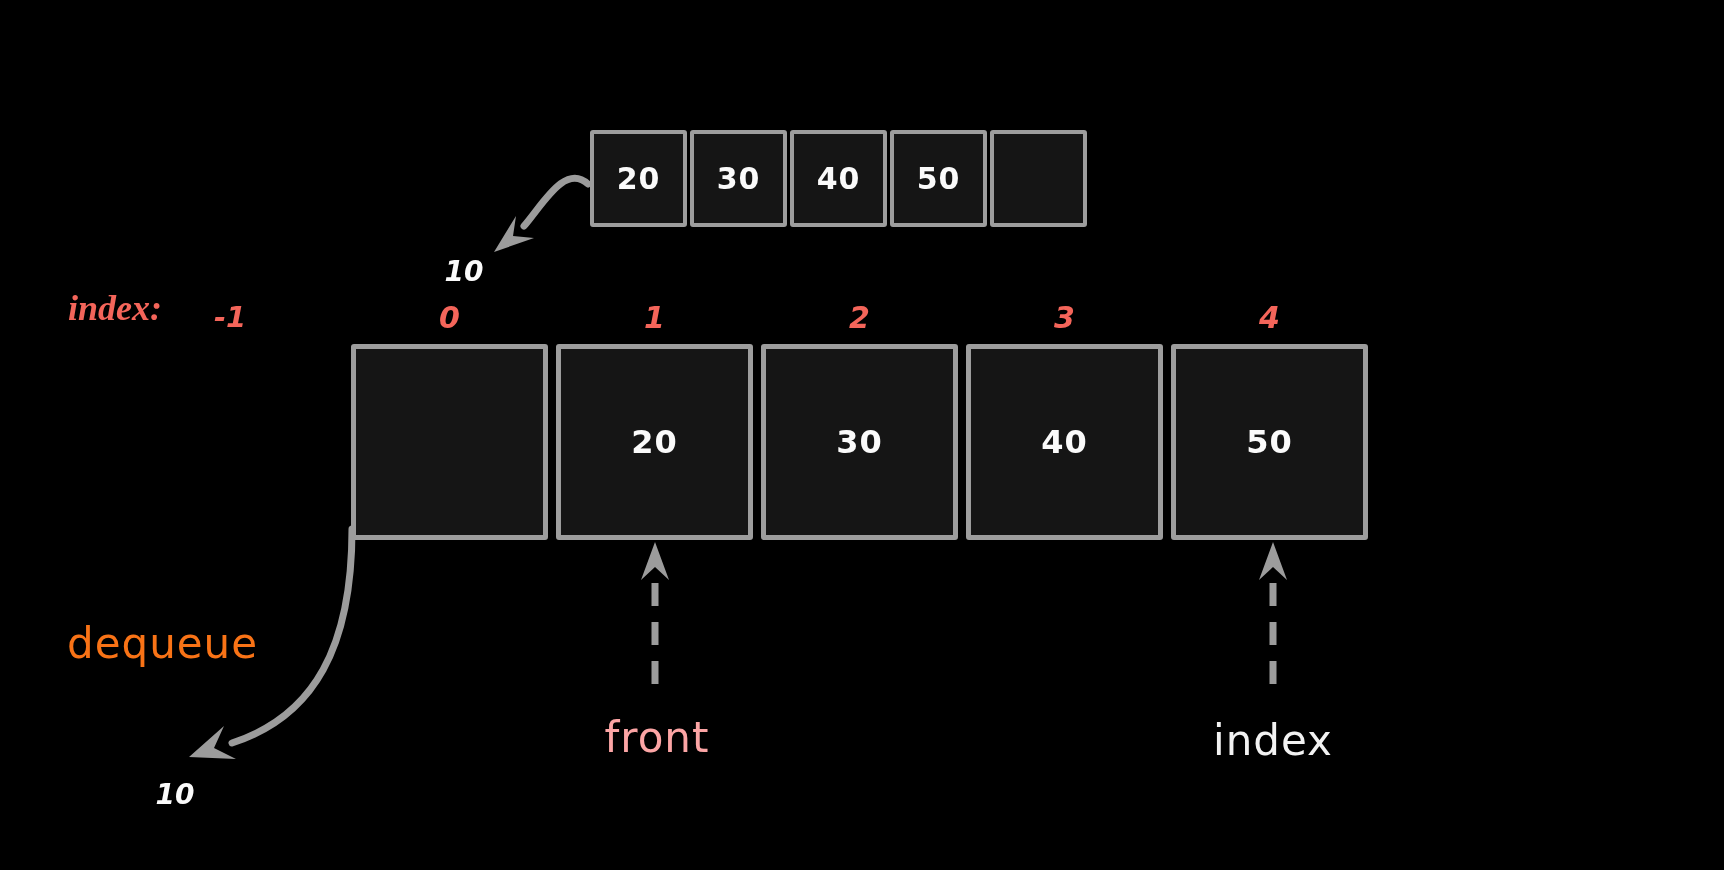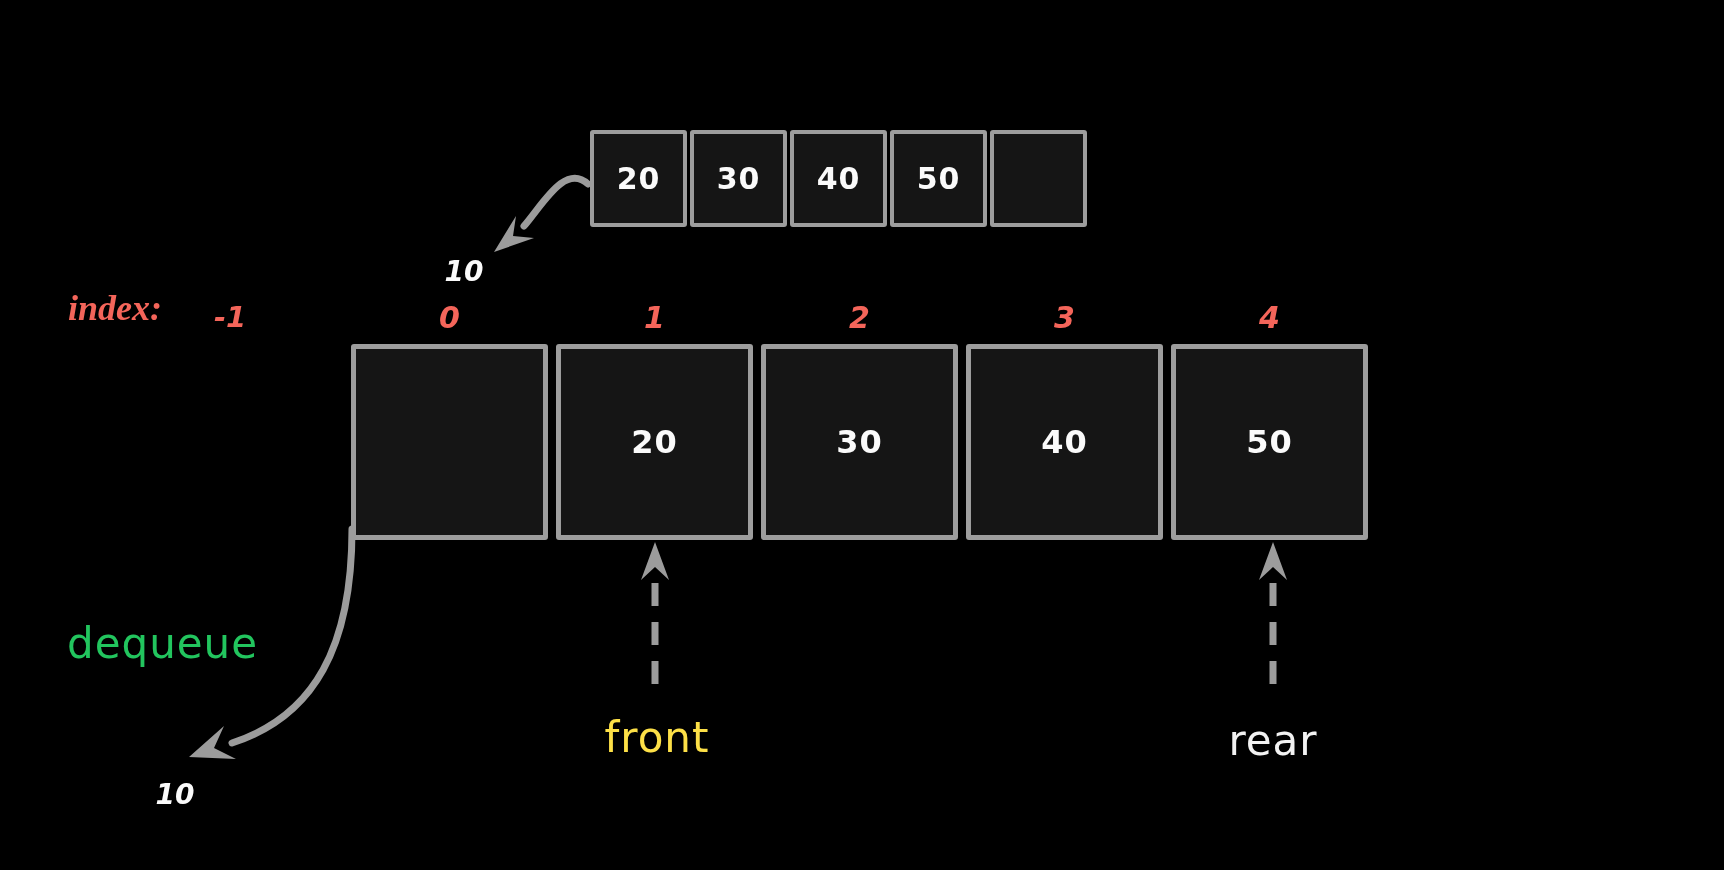--- a/index.html
+++ b/index.html
@@ -54,25 +54,25 @@
     color:#fafafa;font-size:28px;font-weight:bold;font-style:italic;
   }
   .val-ten-bottom{
     position:absolute;left:139px;top:757px;width:72px;text-align:center;
     color:#fafafa;font-size:28px;font-weight:bold;font-style:italic;
   }
 
   
   .dequeue-label{
     position:absolute;left:67px;top:598px;
-    color:#22c55e;font-size:42px;letter-spacing:1px;
+    color:#f97316;font-size:42px;letter-spacing:1px;
   }
   .front-label{
     position:absolute;left:657px;top:692px;transform:translateX(-50%);
-    color:#fde047;font-size:42px;letter-spacing:1px;
+    color:#fca5a5;font-size:42px;letter-spacing:1px;
   }
   .rear-label{
     position:absolute;left:1273px;top:695px;transform:translateX(-50%);
     color:#f2f2f2;font-size:42px;letter-spacing:1px;
   }
 
   .arrows{position:absolute;inset:0;pointer-events:none;}
 </style>
 </head>
 <body>
@@ -123,21 +123,21 @@
         <span>40</span>
       </div>
     <div class="main-cell">
         <span>50</span>
       </div>
   </div>
 
   <div class="dequeue-label">dequeue</div>
   <div class="val-ten-bottom">10</div>
   <div class="front-label">front</div>
-  <div class="rear-label">rear</div>
+  <div class="rear-label">index</div>
 
   <svg class="arrows" width="1724" height="870" viewBox="0 0 1724 870">
 
     <g>
       <path d="M 588 163 C 565 142, 543 183, 524 205" fill="none" stroke="#9c9c9c" stroke-width="7" stroke-linecap="round"></path>
       <polygon points="494,231 516,195 513,215 534,217" fill="#9c9c9c"></polygon>
     </g>
 
     <g>
       <path d="M 352 508 C 352 625, 315 695, 232 722" fill="none" stroke="#9c9c9c" stroke-width="7" stroke-linecap="round"></path>

